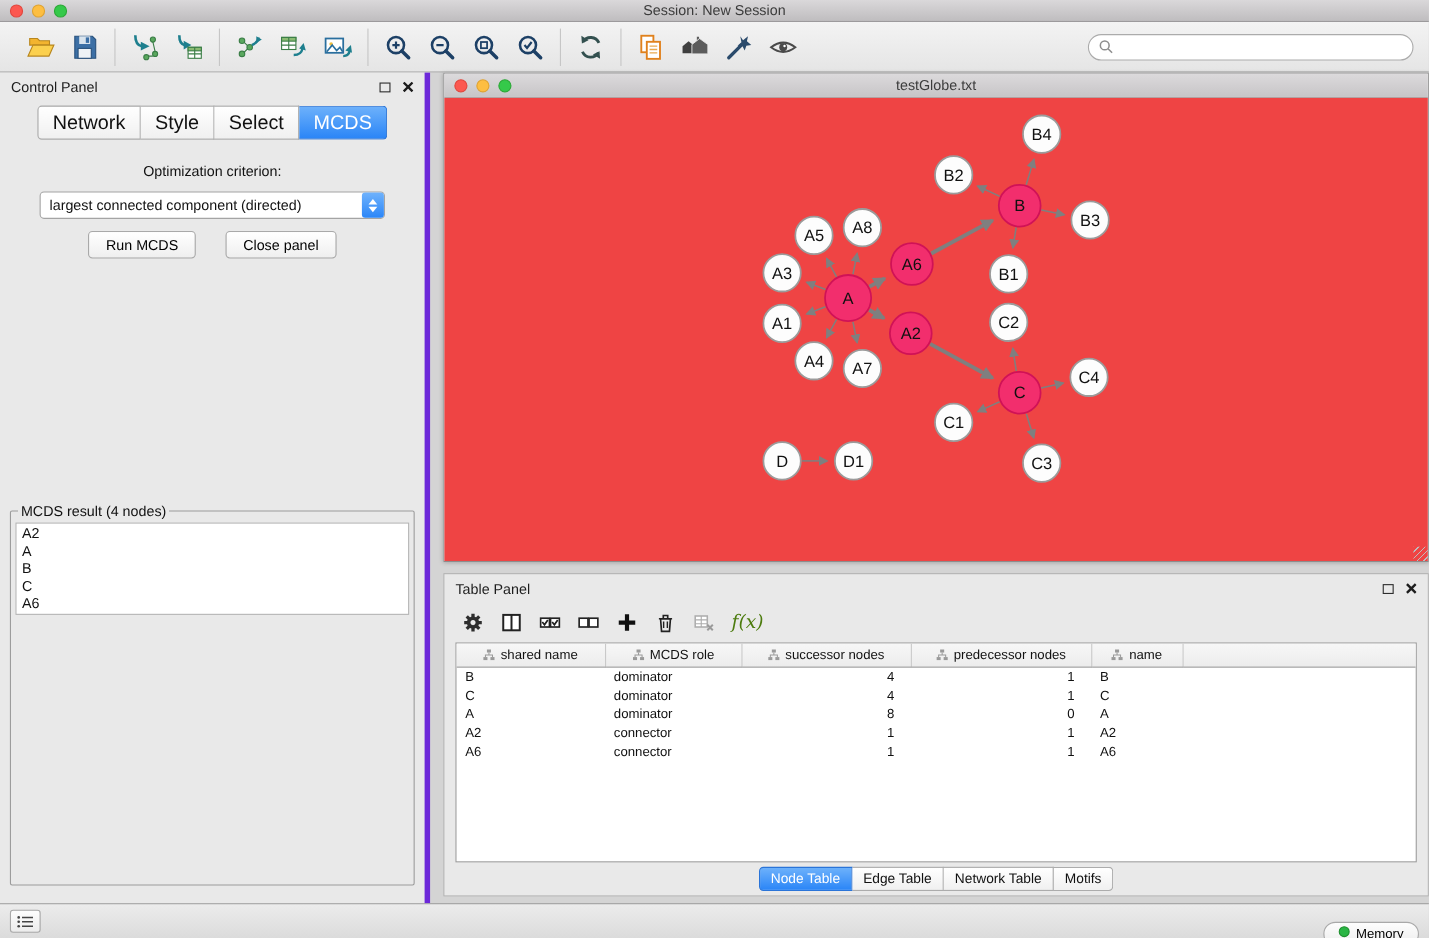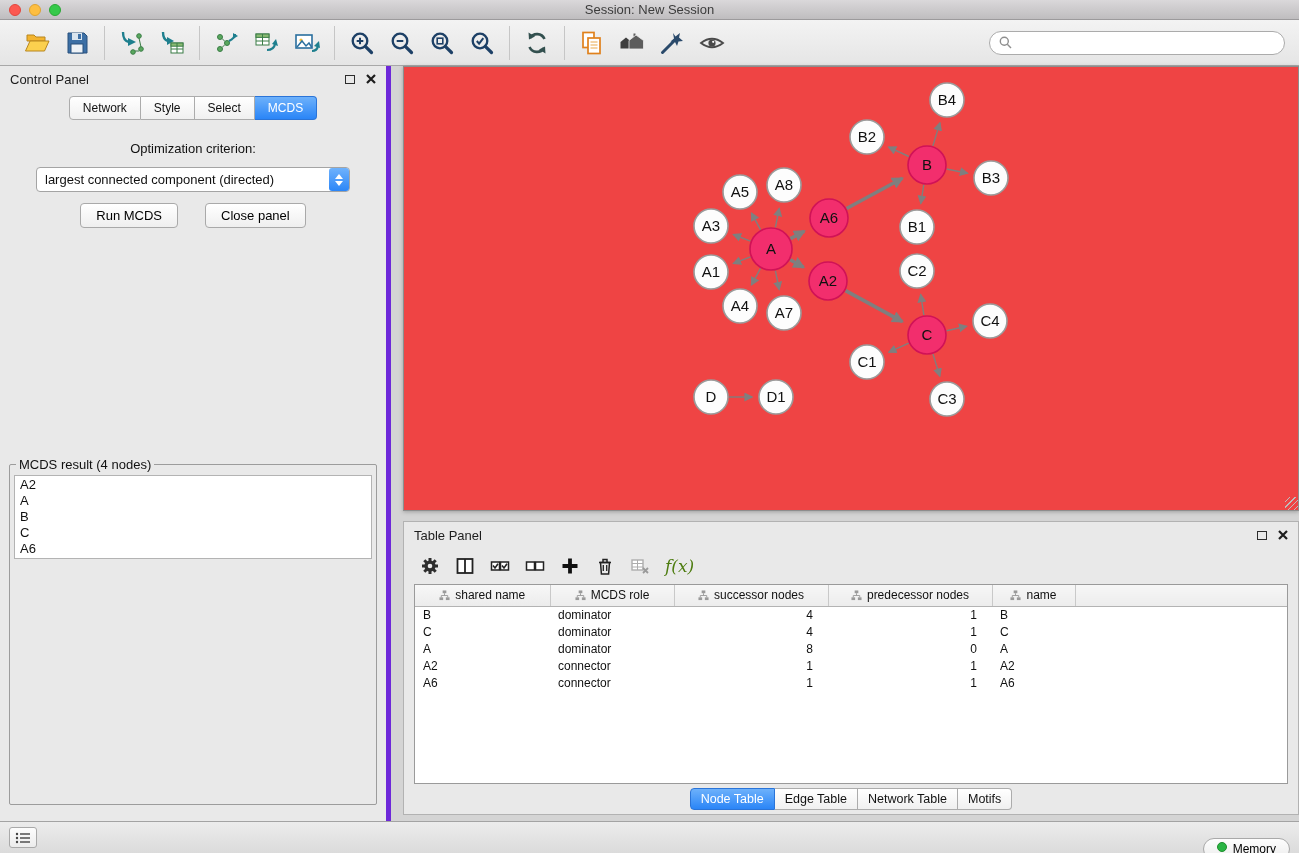--- a/index.html
+++ b/index.html
@@ -32,21 +32,21 @@
   .right-col { flex:1; display:flex; flex-direction:column; padding-left:12px; }
 
   
   .panel-header { height:26px; display:flex; align-items:center; padding:0 10px; font-size:13px; color:#1d1d1d; flex:none; }
   .win-btns { margin-left:auto; display:flex; align-items:center; gap:11px; }
   .float-btn { width:10px; height:9px; border:1.5px solid #2c2c2c; display:inline-block; cursor:pointer; }
   .close-btn { display:flex; cursor:pointer; }
 
   
   .cp-tabs { display:flex; justify-content:center; margin-top:4px; flex:none; }
-  .cp-tab, .tp-tab { font-family:"Liberation Sans",sans-serif; padding:4px 13px; font-size:12px; background:linear-gradient(#ffffff,#f0f0f0); border:1px solid #acacac; border-left:none; cursor:pointer; color:#111; }
+  .cp-tab, .tp-tab { font-family:"Liberation Sans",sans-serif; padding:4px 13px; font-size:18px; background:linear-gradient(#ffffff,#f0f0f0); border:1px solid #acacac; border-left:none; cursor:pointer; color:#111; }
   .cp-tab:first-child, .tp-tab:first-child { border-left:1px solid #acacac; border-radius:4px 0 0 4px; }
   .cp-tab:last-child, .tp-tab:last-child { border-radius:0 4px 4px 0; }
   .cp-tab.active, .tp-tab.active { background:linear-gradient(#6db1fb,#2a85f7); color:#fff; border-color:#2a74d8; }
 
   .opt-label { text-align:center; margin-top:21px; flex:none; }
   .dropdown { width:314px; height:25px; margin:11px auto 0; background:#fff; border:1px solid #a4a4a4; border-radius:4px; display:flex; align-items:center; cursor:pointer; flex:none; }
   .dropdown-value { flex:1; padding:0 8px; font-size:13px; white-space:nowrap; overflow:hidden; }
   .dropdown-stepper { width:20px; height:23px; border-radius:3px; background:linear-gradient(#6fb2fc,#2b86f8); display:flex; flex-direction:column; align-items:center; justify-content:center; gap:2px; flex:none; }
   .tri-up { width:0; height:0; border-left:4px solid transparent; border-right:4px solid transparent; border-bottom:5px solid #fff; }
   .tri-down { width:0; height:0; border-left:4px solid transparent; border-right:4px solid transparent; border-top:5px solid #fff; }
@@ -330,20 +330,28 @@
           <div class="result-item">B</div>
           <div class="result-item">C</div>
           <div class="result-item">A6</div>
         </div>
     </fieldset>
   </div>
 
   <div class="right-col">
 
     <div class="net-window">
+      <div class="net-titlebar">
+        <span class="lights">
+          <span class="light red"></span>
+          <span class="light yellow"></span>
+          <span class="light green"></span>
+        </span>
+        <span class="titlebar-title">testGlobe.txt</span>
+      </div>
       <div class="net-canvas">
         <svg id="net-svg" viewBox="0 0 894 421" preserveAspectRatio="xMinYMin meet">
             <defs>
               <marker id="arrow-thin" viewBox="0 0 10 10" refX="8.5" refY="5" markerWidth="9" markerHeight="9" orient="auto" markerUnits="userSpaceOnUse">
                 <path d="M0 0L10 5 0 10Z" fill="#7f7f7f"></path>
               </marker>
               <marker id="arrow-thick" viewBox="0 0 10 10" refX="8.5" refY="5" markerWidth="12" markerHeight="12" orient="auto" markerUnits="userSpaceOnUse">
                 <path d="M0 0L10 5 0 10Z" fill="#7f7f7f"></path>
               </marker>
             </defs>

